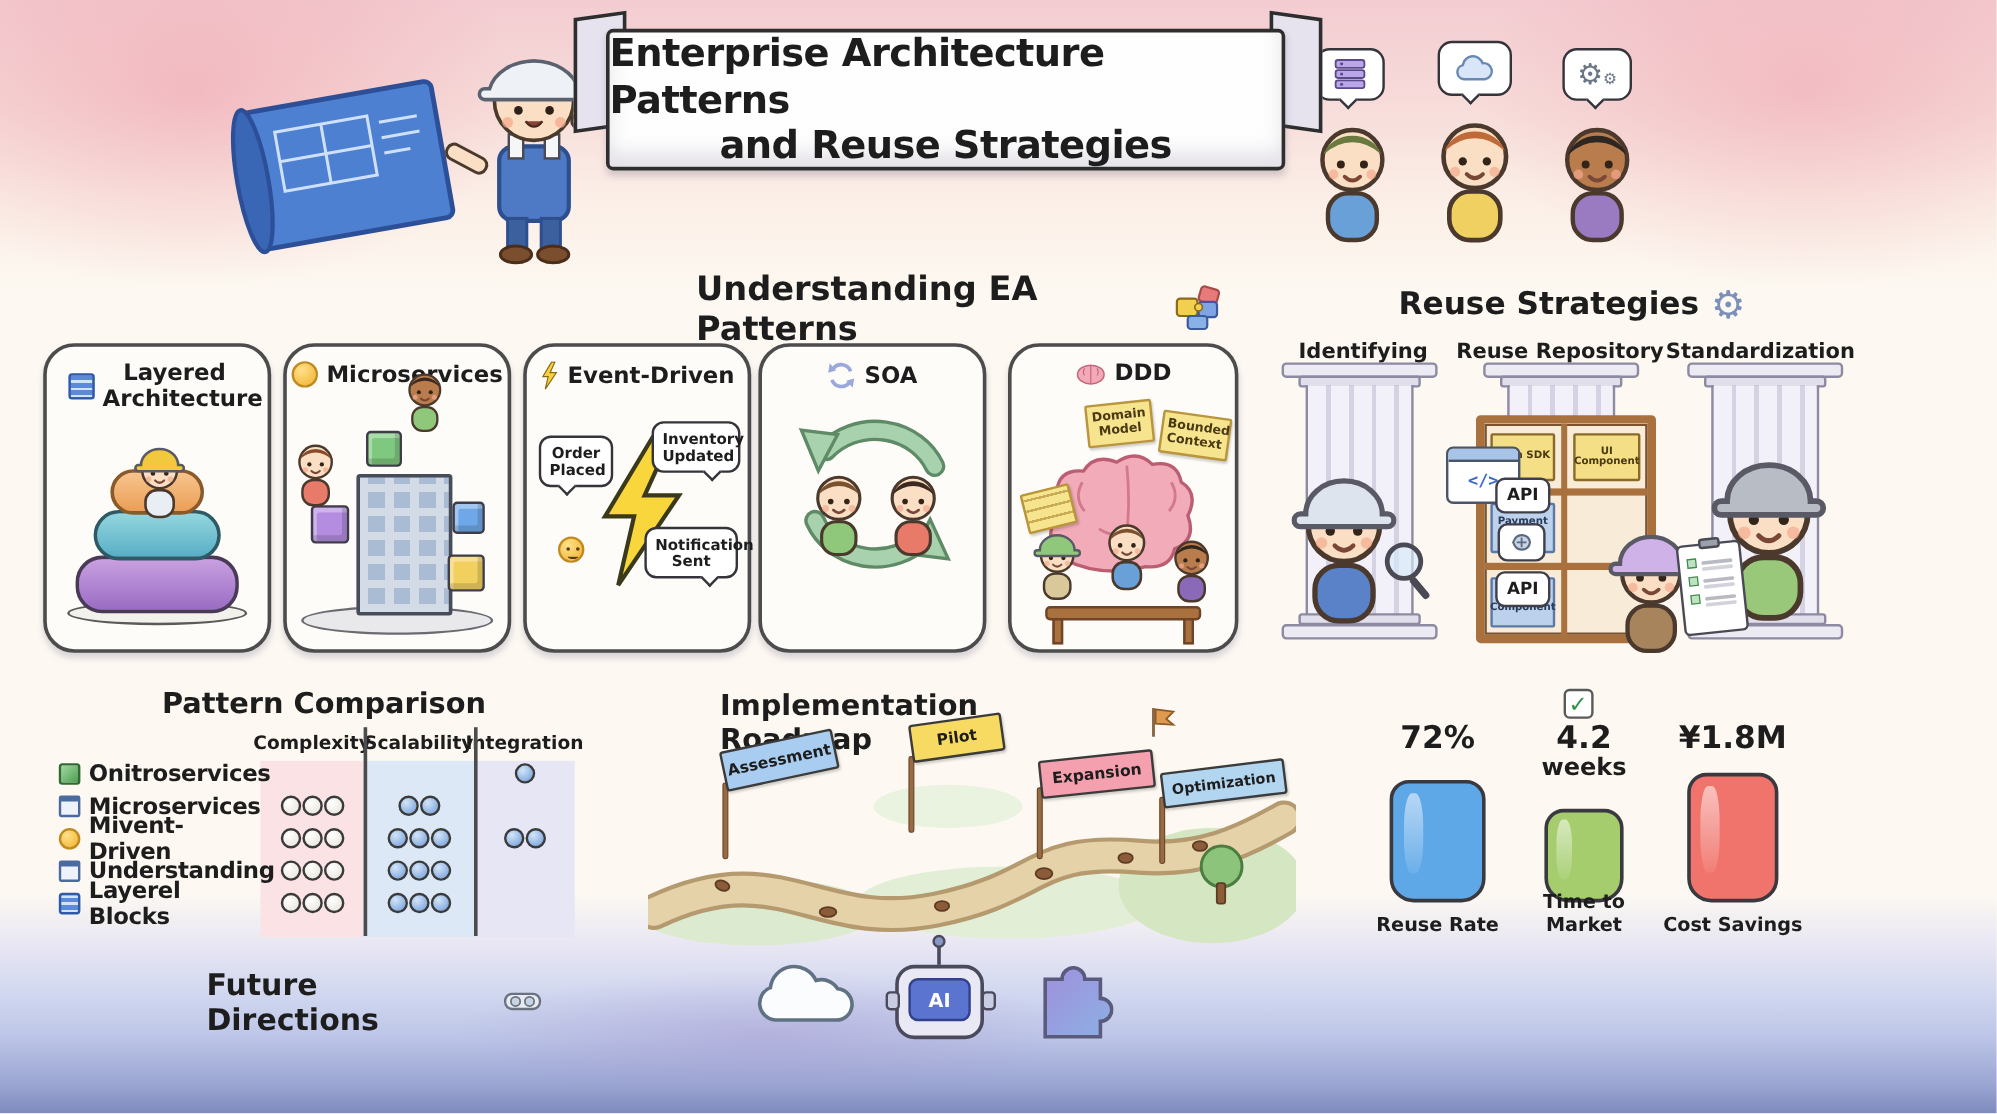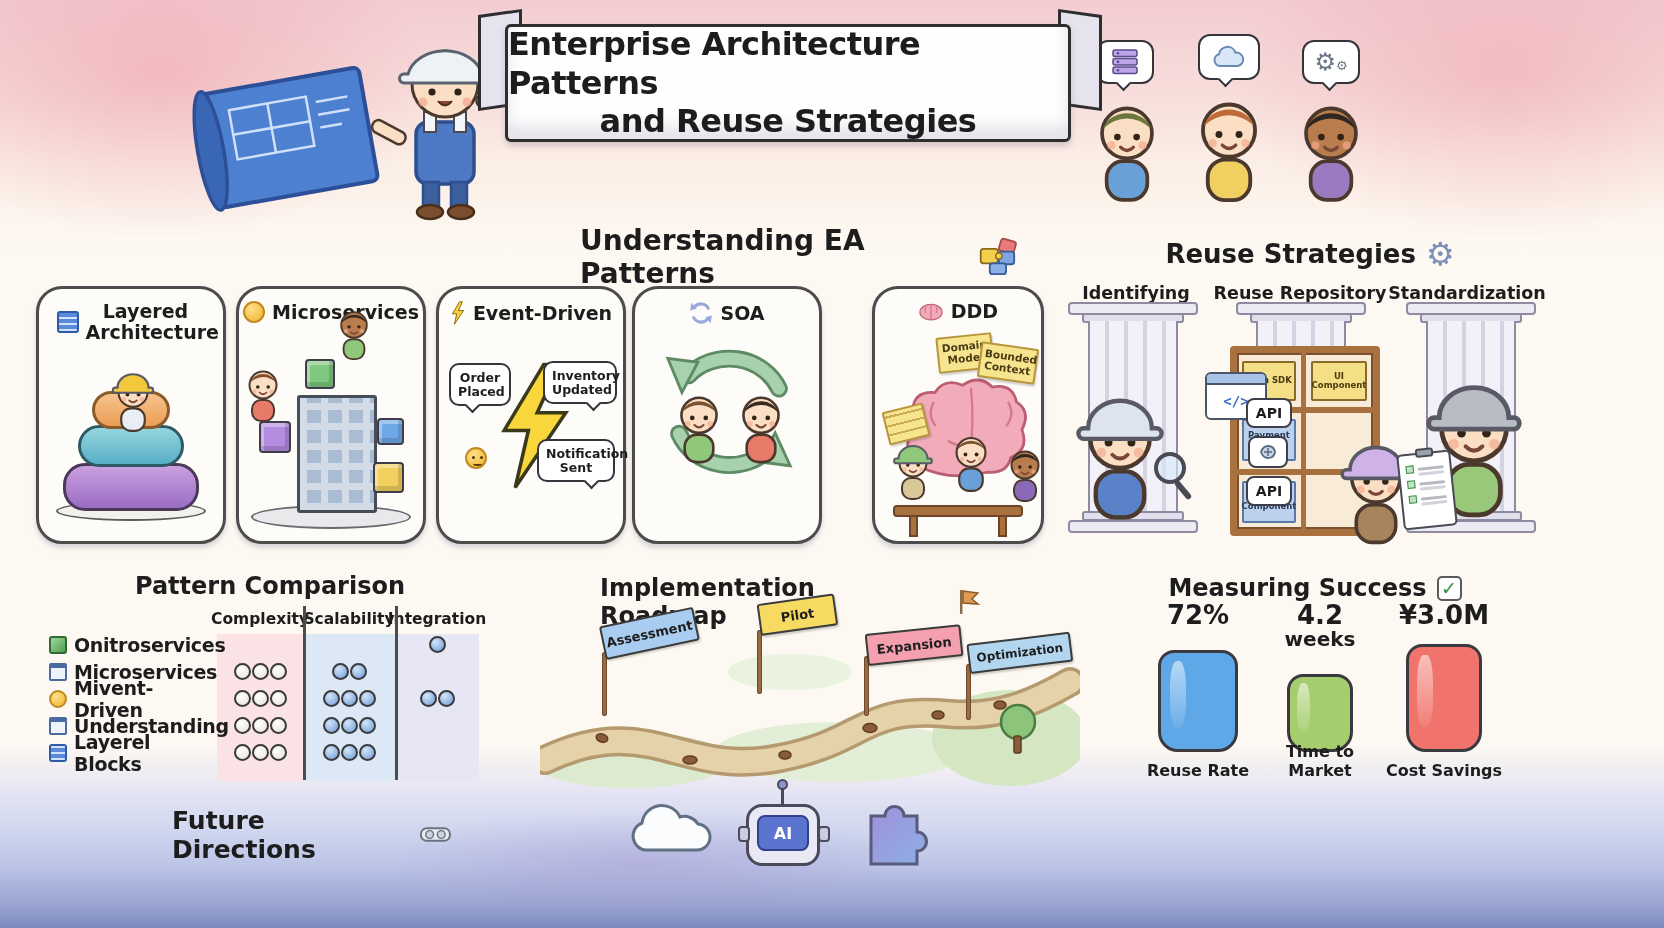--- a/index.html
+++ b/index.html
@@ -328,21 +328,21 @@
     <div class="card-title">
       <svg class="tic" style="width:16px;height:24px" viewBox="0 0 40 60">
         <path d="M24,2 L6,32 L17,32 L11,58 L34,24 L21,24 L31,2 Z" fill="#f8d23c" stroke="#8a6a10" stroke-width="2.5"></path>
       </svg>
       <span>Event-Driven</span>
     </div>
     <svg class="bolt-big" viewBox="0 0 40 60">
       <path d="M24,2 L6,32 L17,32 L11,58 L34,24 L21,24 L31,2 Z" fill="#f9d63c" stroke="#3a3a1a" stroke-width="1.6"></path>
     </svg>
     <div class="ebubble" style="left:10px;top:74px;width:62px">Order Placed</div>
-    <div class="ebubble tail-r" style="right:6px;top:72px;width:74px">Inventory Updated</div>
+    <div class="ebubble tail-r" style="right:6px;top:62px;width:74px">Inventory Updated</div>
     <div class="ebubble tail-r" style="right:8px;top:150px;width:78px">Notification Sent</div>
     <div class="smiley-sm">
         <i></i>
         <b></b>
       </div>
   </div>
 
   <div class="pcard" style="left:632px;width:190px">
     <div class="card-title">
       <svg class="tic" style="width:24px;height:24px" viewBox="0 0 40 40">
@@ -362,21 +362,21 @@
       <polygon points="150,130 118,126 134,95" fill="#a8d2ae" stroke="#5f8a66" stroke-width="3"></polygon>
     </svg>
     <svg class="fig" style="left:38px;top:100px;width:52px;height:76px" viewBox="0 0 40 58">
       <use href="#kid" style="--shirt:#8fc87a"></use>
     </svg>
     <svg class="fig" style="left:100px;top:100px;width:52px;height:76px;transform:scaleX(-1)" viewBox="0 0 40 58">
       <use href="#kid" style="--shirt:#e87a6a;--hair:#3a2a20"></use>
     </svg>
   </div>
 
-  <div class="pcard" style="left:872px;width:172px">
+  <div class="pcard" style="left:840px;width:192px">
     <div class="card-title">
       <svg class="tic" style="width:26px;height:21px" viewBox="0 0 40 32">
         <ellipse cx="20" cy="17" rx="17" ry="12" fill="#f2a9b8" stroke="#c4687c" stroke-width="2"></ellipse>
         <path d="M20,6 v22 M12,9 q-3,5 0,9 M28,9 q3,5 0,9" stroke="#c4687c" fill="none" stroke-width="1.5"></path>
       </svg>
       <span>DDD</span>
     </div>
     <svg class="brain-big" viewBox="0 0 190 150">
       <path d="M40,120 q-18,-10 -12,-32 q-14,-16 4,-30 q2,-20 24,-18 q10,-16 30,-8 q18,-12 32,2 q22,-4 26,16 q16,10 6,30 q8,22 -12,30 q-4,18 -26,16 q-40,10 -72,-6 z" fill="#f2abb8" stroke="#bc5e72" stroke-width="3"></path>
       <path d="M95,35 q4,40 -2,80 M55,50 q-8,14 2,26 M135,50 q8,14 -2,26 M70,92 q12,8 26,4" stroke="#d2798c" stroke-width="2.5" fill="none"></path>
@@ -609,37 +609,36 @@
       </div>
   </div>
   <div class="flag" style="left:966px;top:644px;width:108px;height:76px">
     <div class="pole" style="height:56px"></div>
     <div class="cloth" style="top: 0px; width: 104px; height: 30px; font-size: 12px; transform: rotate(-7deg); background: rgb(179, 214, 240);">
       <span>Optimization</span>
       </div>
   </div>
 
   <div class="heading h-success">
-    <span>Measuring Success</span>
     <span class="checkbox">✓</span>
   </div>
   <div class="metric" style="left:1148px;width:100px">
     <div class="m-value">72%</div>
     <div class="m-unit"></div>
     <div class="cyl" style="width: 80px; height: 102px; background: rgb(95, 168, 232);"></div>
     <div class="m-label">Reuse Rate</div>
   </div>
   <div class="metric" style="left:1268px;width:104px">
     <div class="m-value">4.2</div>
     <div class="m-unit">weeks</div>
     <div class="cyl" style="width: 66px; height: 78px; background: rgb(165, 205, 110);"></div>
     <div class="m-label">Time to Market</div>
   </div>
   <div class="metric" style="left:1392px;width:104px">
-    <div class="m-value">¥3.0M</div>
+    <div class="m-value">¥1.8M</div>
     <div class="m-unit"></div>
     <div class="cyl" style="width: 76px; height: 108px; background: rgb(241, 116, 108);"></div>
     <div class="m-label">Cost Savings</div>
   </div>
 
   <div class="heading h-future">
     <span>Future Directions</span>
     <svg class="goggles" viewBox="0 0 34 22">
       <rect x="2" y="4" width="30" height="13" rx="6" fill="#e8ecf2" stroke="#6a7280" stroke-width="2"></rect>
       <circle cx="11" cy="10.5" r="4" fill="#c6d4e4" stroke="#6a7280" stroke-width="1.5"></circle>

